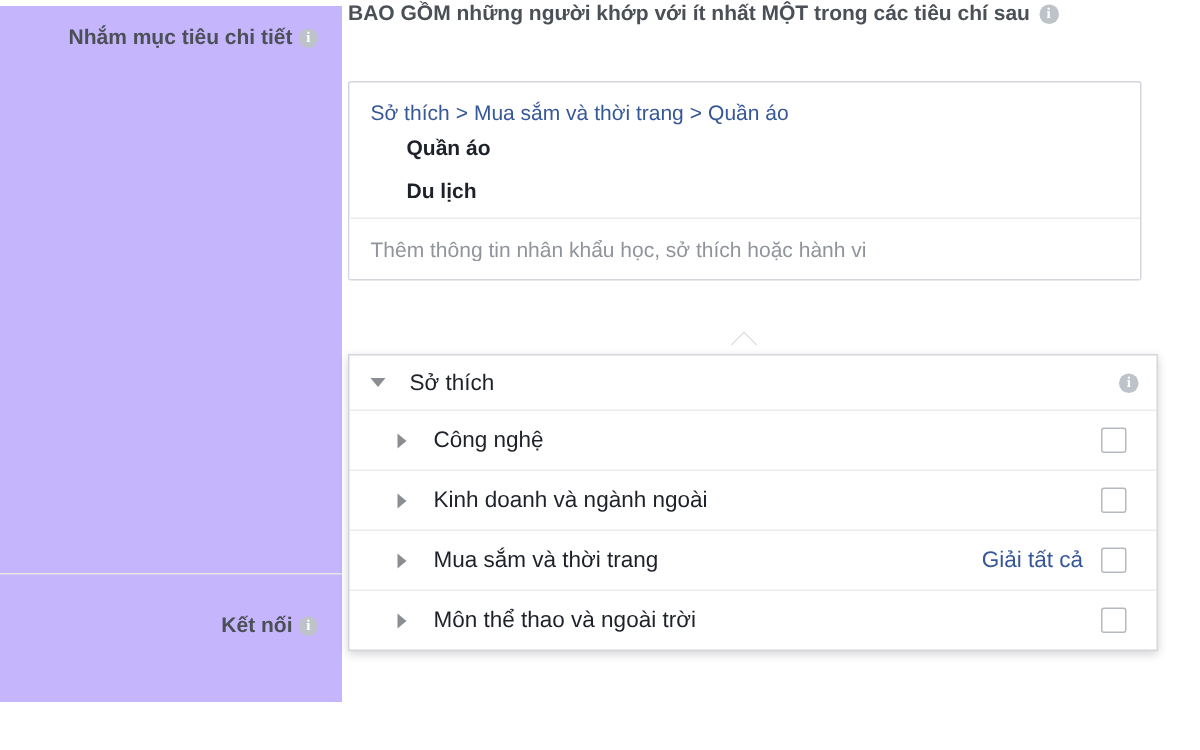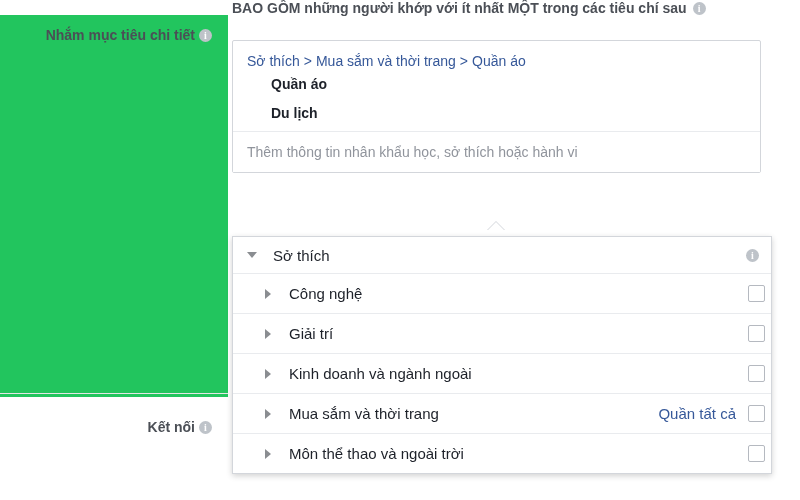--- a/index.html
+++ b/index.html
@@ -14,24 +14,24 @@
     font-size: 14px;
     color: #1d2129;
     overflow: hidden;
     position: relative;
   }
 
   
   .left-col {
     position: absolute;
     left: 0;
-    top: 15px;
+    top: 4px;
     width: 228px;
-    height: 382px;
-    background: #22c55e;
+    height: 464px;
+    background: #c4b5fd;
   }
   .left-label {
     position: absolute;
     right: 16px;
     text-align: right;
     color: #4b4f56;
     font-weight: bold;
     font-size: 14px;
     white-space: nowrap;
   }
@@ -77,21 +77,21 @@
     top: 0;
     font-weight: bold;
     color: #4b4f56;
     font-size: 14px;
     white-space: nowrap;
   }
 
   .spec-box {
     position: absolute;
     left: 4px;
-    top: 40px;
+    top: 54px;
     width: 527px;
     background: #ffffff;
     border: 1px solid #d3d6db;
     border-radius: 2px;
   }
   .crumbs {
     padding: 10px 14px 0 14px;
   }
   .crumb-line {
     font-size: 14px;
@@ -224,21 +224,21 @@
     font-size: 15px;
     color: #1d2129;
     flex: 1;
   }
 
   .dd-row {
     display: flex;
     align-items: center;
     height: 39px;
     border-bottom: 1px solid #e9ebee;
-    padding: 0 6px 0 26px;
+    padding: 0 20px 0 26px;
   }
   .dd-row:last-child { border-bottom: 0; }
   .dd-label {
     margin-left: 12px;
     font-size: 15px;
     color: #1d2129;
     flex: 1;
   }
   .select-all {
     color: #365899;
@@ -314,44 +314,36 @@
   <div class="dd-row">
     <span class="dd-caret">
         <span class="tri-right"></span>
       </span>
     <span class="dd-label">Công nghệ</span>
     <span class="select-all"></span>
     <span class="checkbox"></span>
   </div>
 
 
-  <div class="dd-row">
-    <span class="dd-caret">
-        <span class="tri-right"></span>
-      </span>
-    <span class="dd-label">Giải trí</span>
-    <span class="select-all"></span>
-    <span class="checkbox"></span>
-  </div>
 
   <div class="dd-row">
     <span class="dd-caret">
         <span class="tri-right"></span>
       </span>
     <span class="dd-label">Kinh doanh và ngành ngoài</span>
     <span class="select-all"></span>
     <span class="checkbox"></span>
   </div>
 
   <div class="dd-row">
     <span class="dd-caret">
         <span class="tri-right"></span>
       </span>
     <span class="dd-label">Mua sắm và thời trang</span>
-    <span class="select-all">Quần tất cả</span>
+    <span class="select-all">Giải tất cả</span>
     <span class="checkbox"></span>
   </div>
 
   <div class="dd-row">
     <span class="dd-caret">
         <span class="tri-right"></span>
       </span>
     <span class="dd-label">Môn thể thao và ngoài trời</span>
     <span class="select-all"></span>
     <span class="checkbox"></span>

